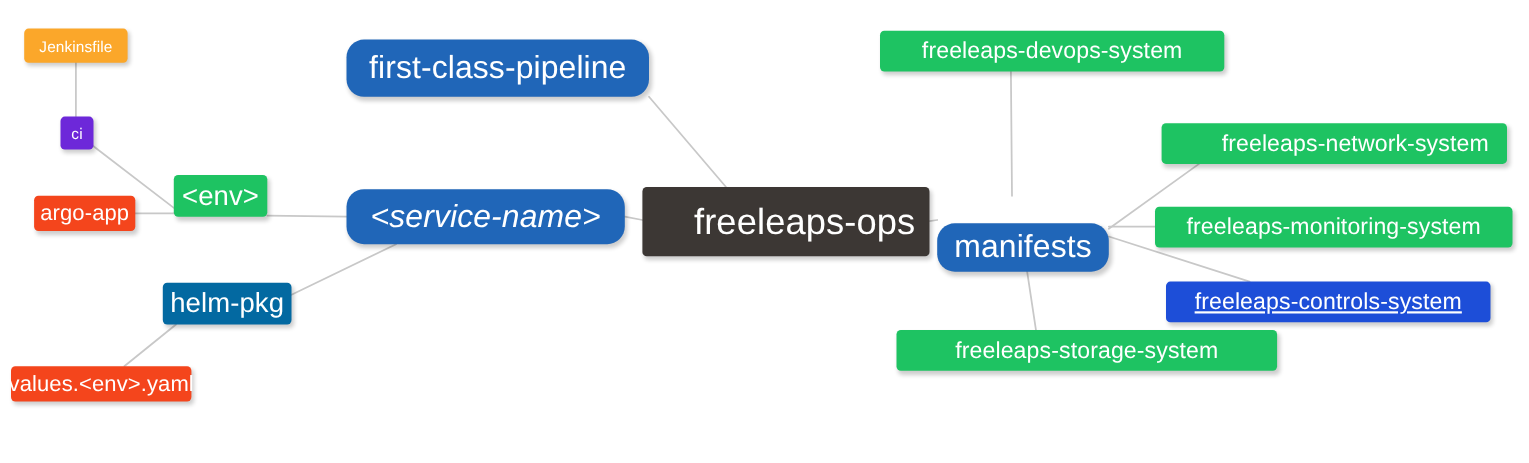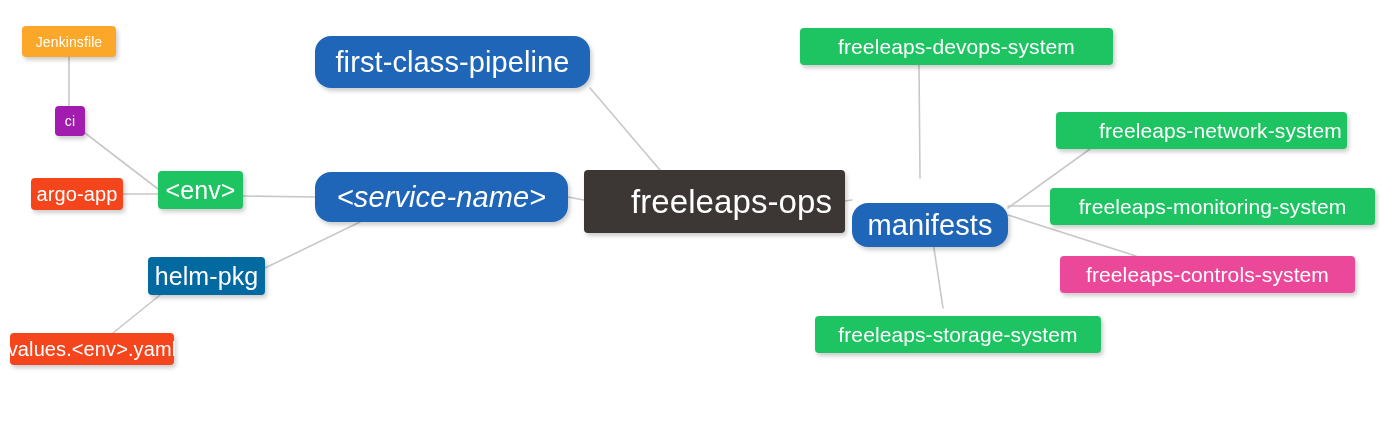--- a/index.html
+++ b/index.html
@@ -78,47 +78,47 @@
       </div>
       <div class="mm-node tier-main" style="left: 315px; top: 172px; width: 253px; height: 50px; background: rgb(32, 102, 184); font-style: italic;">
         <span class="mm-label">&lt;service-name&gt;</span>
       </div>
       <div class="mm-node tier-main" style="left: 315px; top: 36px; width: 275px; height: 52px; background: rgb(32, 102, 184);">
         <span class="mm-label">first-class-pipeline</span>
       </div>
       <div class="mm-node tier-main" style="left: 852px; top: 178px; width: 156px; height: 44px; background: rgb(32, 102, 184); margin-top: 25px;">
         <span class="mm-label">manifests</span>
       </div>
-      <div class="mm-node tier-branch" style="left: 158px; top: 171px; width: 85px; height: 38px; background: rgb(30, 195, 98);">
+      <div class="mm-node tier-branch" style="left: 158px; top: 159px; width: 85px; height: 38px; background: rgb(30, 195, 98);">
         <span class="mm-label">&lt;env&gt;</span>
       </div>
       <div class="mm-node tier-branch" style="left: 148px; top: 257px; width: 117px; height: 38px; background: #0369a1;">
         <span class="mm-label">helm-pkg</span>
       </div>
       <div class="mm-node tier-tiny" style="left: 22px; top: 26px; width: 94px; height: 31px; background: rgb(251, 167, 42);">
         <span class="mm-label">Jenkinsfile</span>
       </div>
-      <div class="mm-node tier-tiny" style="left: 55px; top: 106px; width: 30px; height: 30px; background: #a21caf;">
+      <div class="mm-node tier-tiny" style="left: 55px; top: 106px; width: 30px; height: 30px; background: #6d28d9;">
         <span class="mm-label">ci</span>
       </div>
       <div class="mm-node tier-small" style="left: 31px; top: 178px; width: 92px; height: 32px; background: rgb(244, 69, 28);">
         <span class="mm-label">argo-app</span>
       </div>
       <div class="mm-node tier-small" style="left: 10px; top: 333px; width: 164px; height: 32px; background: rgb(244, 69, 28);">
         <span class="mm-label">values.&lt;env&gt;.yaml</span>
       </div>
       <div class="mm-node tier-leaf" style="left: 800px; top: 28px; width: 313px; height: 37px; background: rgb(30, 195, 98);">
         <span class="mm-label">freeleaps-devops-system</span>
       </div>
-      <div class="mm-node tier-leaf" style="left: 1056px; top: 112px; width: 291px; height: 37px; background: rgb(30, 195, 98); padding-left: 38px;">
+      <div class="mm-node tier-leaf" style="left: 1056px; top: 112px; width: 314px; height: 37px; background: rgb(30, 195, 98); padding-left: 38px;">
         <span class="mm-label">freeleaps-network-system</span>
       </div>
       <div class="mm-node tier-leaf" style="left: 1050px; top: 188px; width: 325px; height: 37px; background: rgb(30, 195, 98);">
         <span class="mm-label">freeleaps-monitoring-system</span>
       </div>
-      <div class="mm-node tier-leaf" style="left: 1060px; top: 256px; width: 295px; height: 37px; background: #ec4899;">
+      <div class="mm-node tier-leaf" style="left: 1060px; top: 256px; width: 295px; height: 37px; background: #1d4ed8; text-decoration: underline;">
         <span class="mm-label">freeleaps-controls-system</span>
       </div>
-      <div class="mm-node tier-leaf" style="left: 815px; top: 316px; width: 286px; height: 37px; background: rgb(30, 195, 98);">
+      <div class="mm-node tier-leaf" style="left: 815px; top: 300px; width: 346px; height: 37px; background: rgb(30, 195, 98);">
         <span class="mm-label">freeleaps-storage-system</span>
       </div>
     </div>
 </div>
 
 </body></html>

